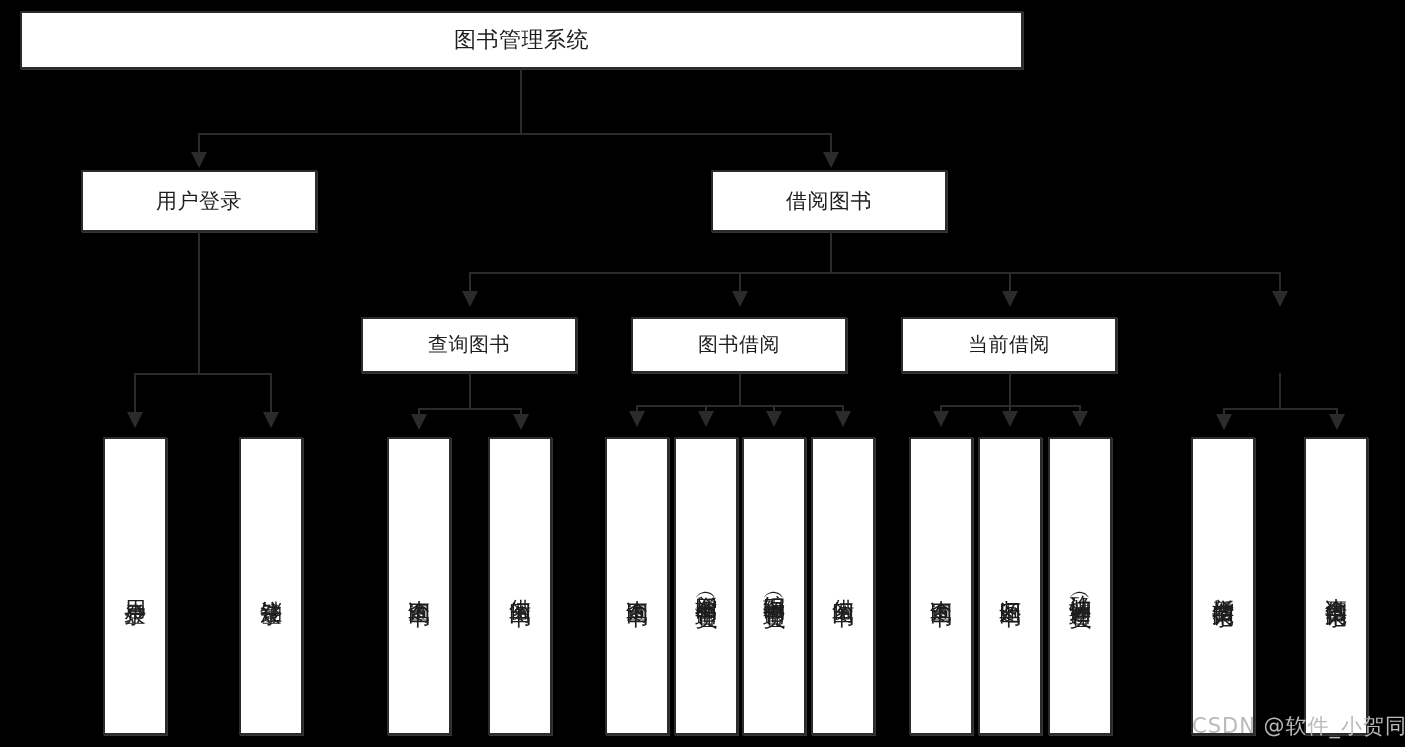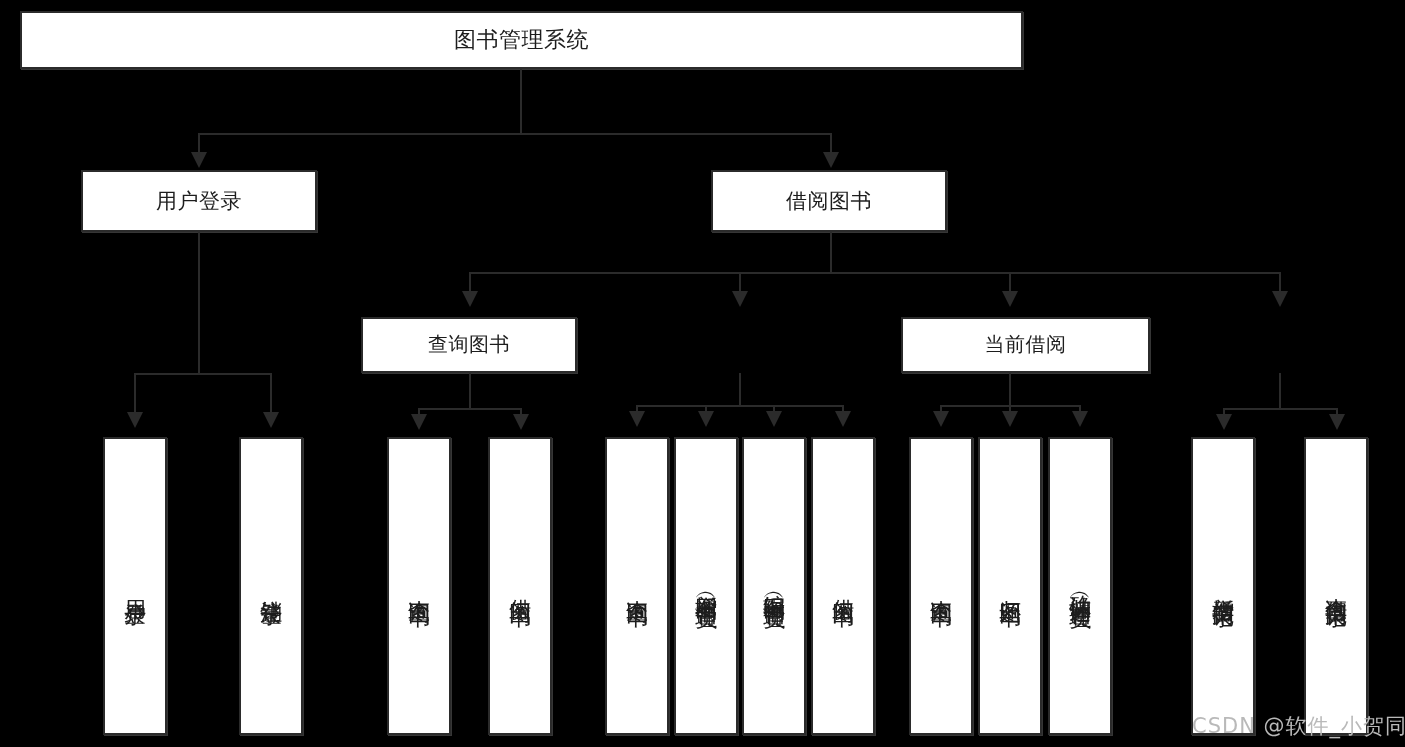--- a/index.html
+++ b/index.html
@@ -122,21 +122,24 @@
   <div class="vline" style="left:739px; top:272px; height:22px;"></div>
   <div class="arrow" style="left:732px; top:291px;"></div>
   <div class="vline" style="left:1009px; top:272px; height:22px;"></div>
   <div class="arrow" style="left:1002px; top:291px;"></div>
   <div class="vline" style="left:1279px; top:272px; height:22px;"></div>
   <div class="arrow" style="left:1272px; top:291px;"></div>
 
   <div class="node level2" style="left:361px; top:317px; width:216px; height:56px;">
     <span class="label">查询图书</span>
   </div>
-  <div class="node level2" style="left:901px; top:317px; width:249px; height:56px;">
+  <div class="node level2" style="left:631px; top:317px; width:216px; height:56px;">
+    <span class="label">图书借阅</span>
+  </div>
+  <div class="node level2" style="left:901px; top:317px; width:216px; height:56px;">
     <span class="label">当前借阅</span>
   </div>
 
   <div class="vline" style="left:469px; top:373px; height:36px;"></div>
   <div class="hline" style="left:418px; top:408px; width:103px;"></div>
   <div class="vline" style="left:418px; top:408px; height:8px;"></div>
   <div class="arrow" style="left:411px; top:414px;"></div>
   <div class="vline" style="left:520px; top:408px; height:8px;"></div>
   <div class="arrow" style="left:513px; top:414px;"></div>
 

